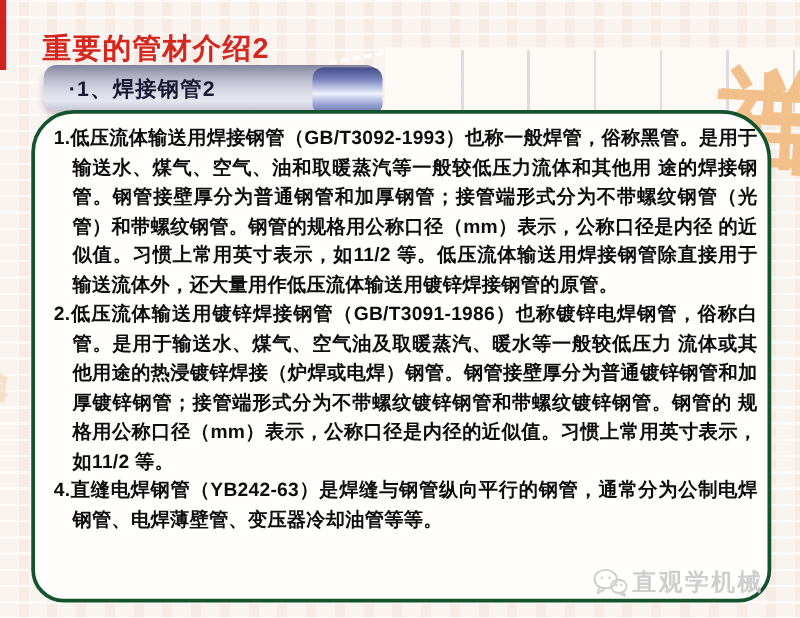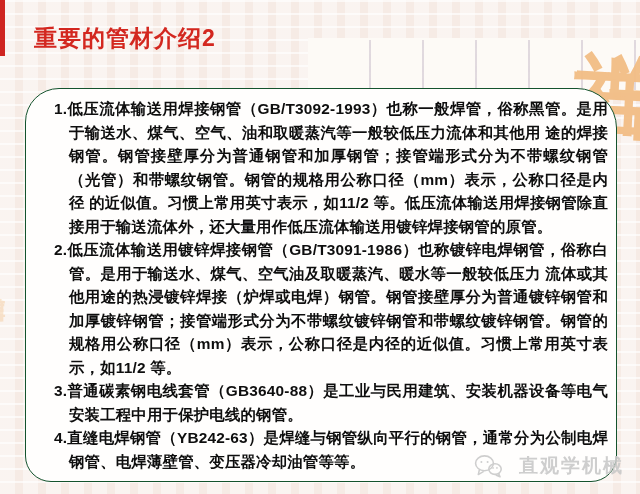--- a/index.html
+++ b/index.html
@@ -71,31 +71,31 @@
   .banner-dashes{
     position:absolute;left:228px;top:-7px;width:44px;height:0;
     border-top:3px dashed #ffffff;
     transform:rotate(-10deg);
     opacity:.9;
   }
   .content-box{
     position:absolute;left:25px;top:88px;width:592px;height:394px;
     box-sizing:border-box;
     background:#fffefd;
-    border:1px solid #14532d;
+    border:3px solid #14532d;
     border-radius:34px 40px 26px 26px;
-    padding:8px 8px 6px 28px;
+    padding:8px 8px 6px 15px;
   }
   .item{
     margin:0;padding-left:15px;text-indent:-15px;
     font-size:15.4px;line-height:23.5px;font-weight:bold;color:#0e0e0e;
     text-align:justify;letter-spacing:.2px;
   }
   .watermark{
-    position:absolute;left:474px;top:453px;display:flex;align-items:center;gap:17px;
+    position:absolute;left:474px;top:453px;display:flex;align-items:center;gap:4px;
     color:#c9c9c9;
   }
   .wm-text{
     font-size:19px;font-weight:bold;letter-spacing:2px;color:#c9c9c9;opacity:.9;
   }
   .wm-icon{width:28px;height:24px;opacity:.85;}
 </style>
 </head>
 <body>
 
@@ -104,25 +104,29 @@
   <div class="bg-pattern"></div>
   <div class="upper-right-white"></div>
   <div class="v-dashes"></div>
   <div class="red-bar"></div>
 
   <div class="seal-top">吉祥</div>
   <div class="seal-side">吉祥如</div>
 
   <h1 class="title">重要的管材介绍2</h1>
 
+  <div class="banner">
+    <div class="banner-cap"></div>
+    <div class="banner-dashes"></div>
+    <span class="banner-label">·1、焊接钢管2</span>
+  </div>
 
   <div class="content-box">
     <p class="item"><span>1.</span><span>低压流体输送用焊接钢管（GB/T3092-1993）也称一般焊管，俗称黑管。是用于输送水、煤气、空气、油和取暖蒸汽等一般较低压力流体和其他用 途的焊接钢管。钢管接壁厚分为普通钢管和加厚钢管；接管端形式分为不带螺纹钢管（光管）和带螺纹钢管。钢管的规格用公称口径（mm）表示，公称口径是内径 的近似值。习惯上常用英寸表示，如11/2 等。低压流体输送用焊接钢管除直接用于输送流体外，还大量用作低压流体输送用镀锌焊接钢管的原管。</span></p>
     <p class="item"><span>2.</span><span>低压流体输送用镀锌焊接钢管（GB/T3091-1986）也称镀锌电焊钢管，俗称白管。是用于输送水、煤气、空气油及取暖蒸汽、暖水等一般较低压力 流体或其他用途的热浸镀锌焊接（炉焊或电焊）钢管。钢管接壁厚分为普通镀锌钢管和加厚镀锌钢管；接管端形式分为不带螺纹镀锌钢管和带螺纹镀锌钢管。钢管的 规格用公称口径（mm）表示，公称口径是内径的近似值。习惯上常用英寸表示，如11/2 等。</span></p>
-    <p class="item"><span>3.</span><span>普通碳素钢电线套管（GB3640-88）是工业与民用建筑、安装机器设备等电气安装工程中用于保护电线的钢管。</span></p>
     <p class="item"><span>4.</span><span>直缝电焊钢管（YB242-63）是焊缝与钢管纵向平行的钢管，通常分为公制电焊钢管、电焊薄壁管、变压器冷却油管等等。</span></p>
   </div>
 
   <div class="watermark">
     <svg class="wm-icon" viewBox="0 0 36 30">
       <ellipse cx="13.5" cy="11.5" rx="11.5" ry="9.5" fill="none" stroke="#c6c6c6" stroke-width="2"></ellipse>
       <path d="M7 19.5 L5.5 26 L12.5 22" fill="none" stroke="#c6c6c6" stroke-width="2" stroke-linejoin="round"></path>
       <circle cx="9.5" cy="10" r="1.3" fill="#c6c6c6"></circle>
       <circle cx="17.5" cy="10" r="1.3" fill="#c6c6c6"></circle>
       <ellipse cx="27" cy="19" rx="8" ry="6.8" fill="none" stroke="#c6c6c6" stroke-width="2"></ellipse>

